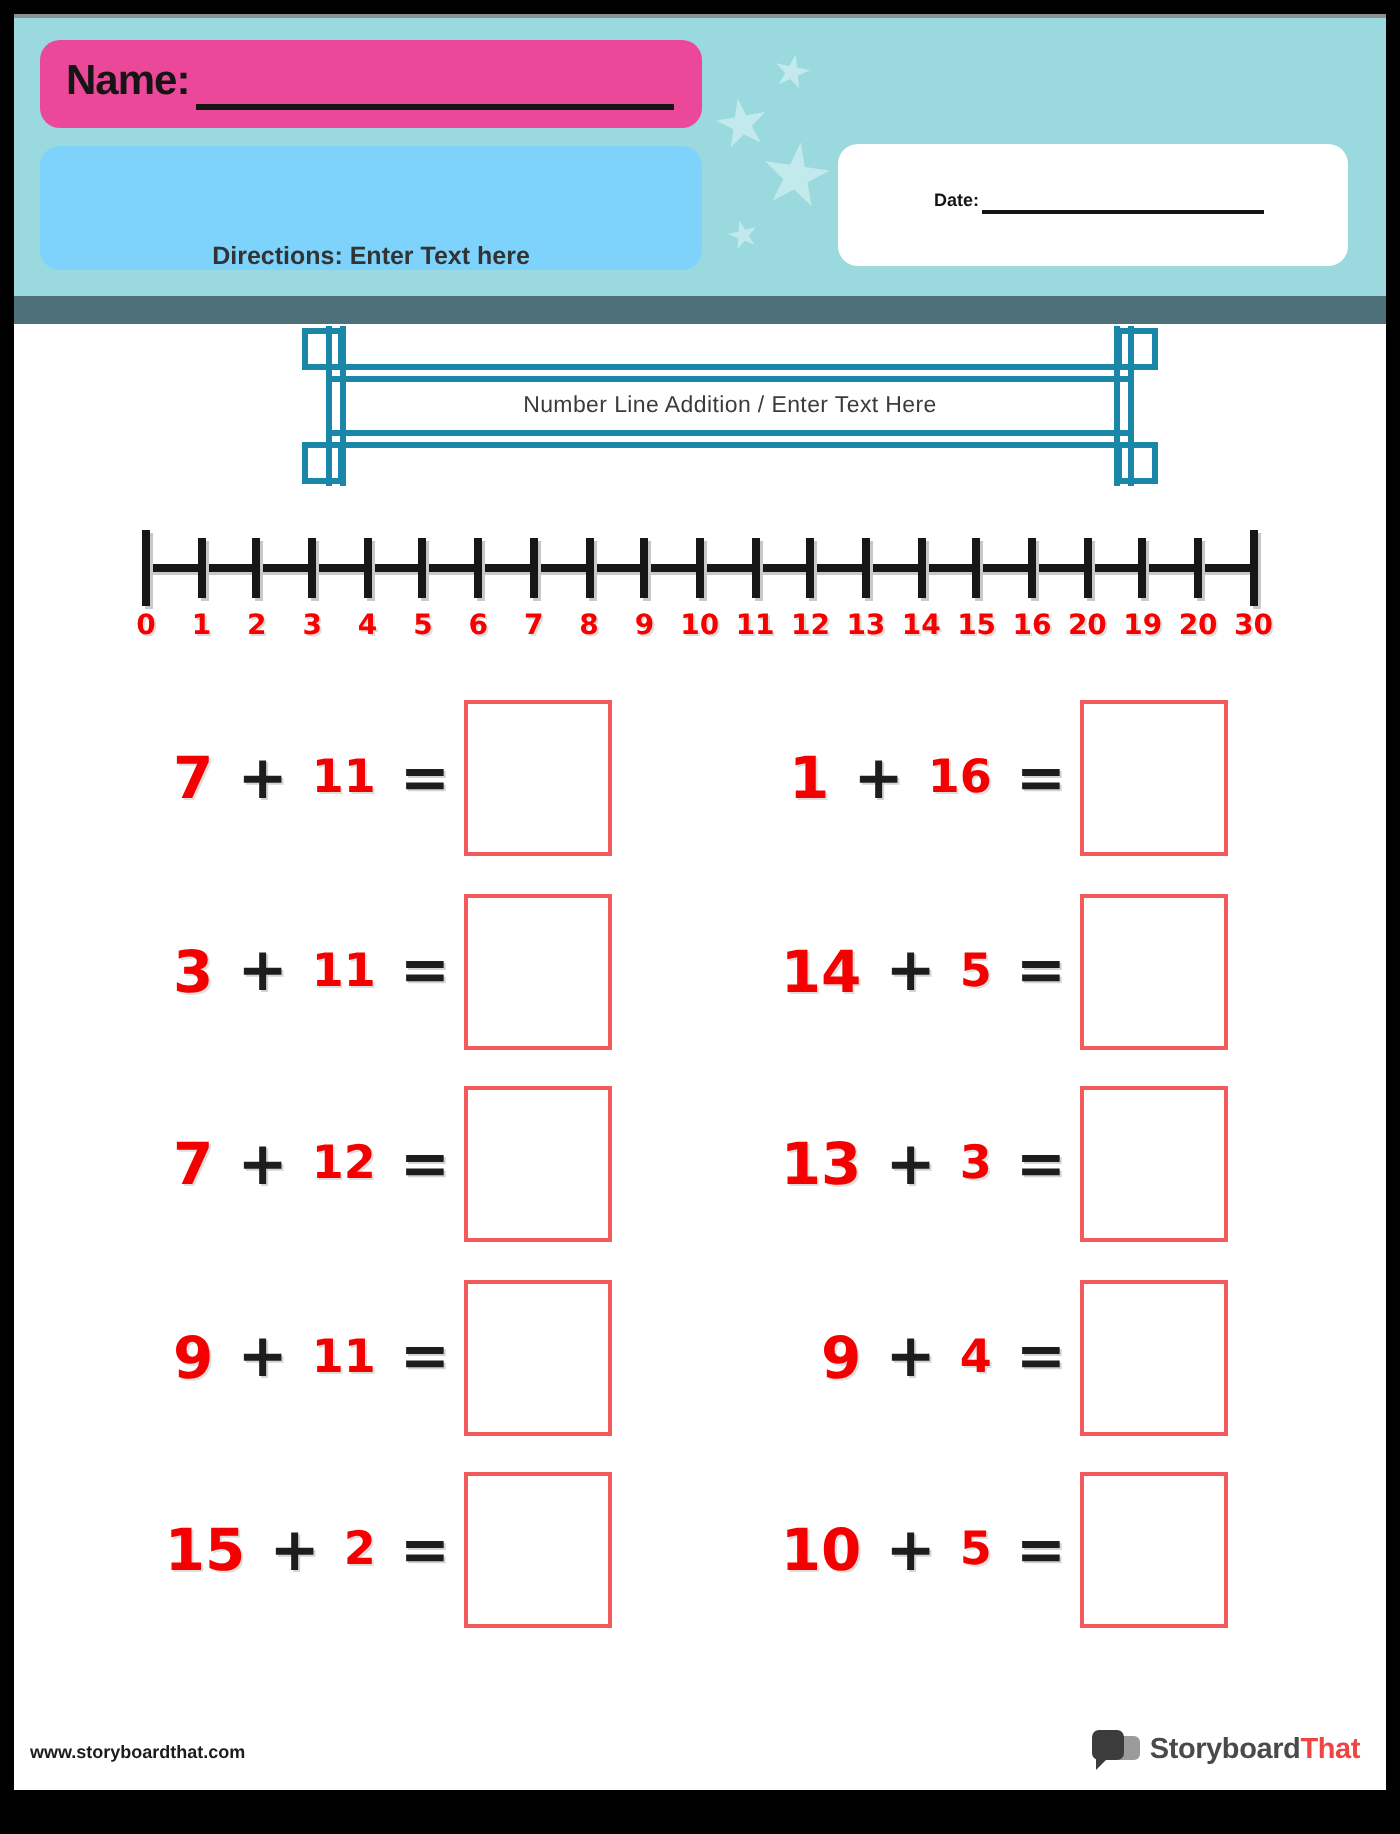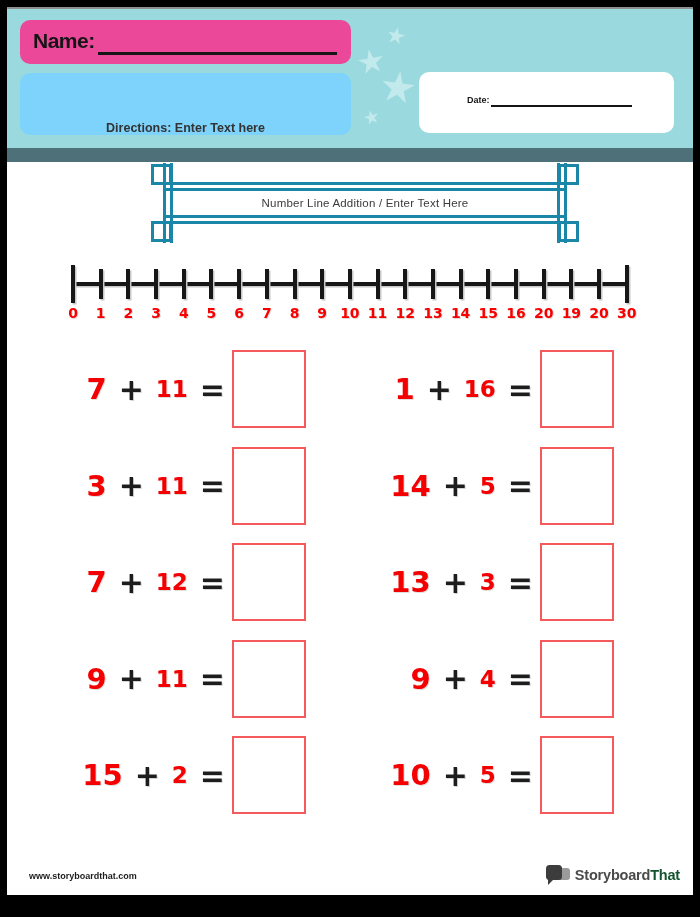--- a/index.html
+++ b/index.html
@@ -57,28 +57,28 @@
   #col-left { left:90px; }
   #col-right { left:398px; }
   .prob-row { display:flex; align-items:center; justify-content:flex-end; height:80px; margin-bottom:16.5px; }
   .opa { font-family:"DejaVu Sans", sans-serif; font-size:29px; font-weight:bold; color:#f40000; text-shadow:1px 1px 0 #dedede; }
   .opb { font-family:"DejaVu Sans", sans-serif; font-size:23px; font-weight:bold; color:#f40000; text-shadow:1px 1px 0 #dedede; }
   .sign { font-family:"DejaVu Sans", sans-serif; font-size:30px; font-weight:bold; color:#1d1d1d; margin:0 12px; text-shadow:1px 1px 0 #d4d4d4; }
   .eq { margin-left:12px; margin-right:7px; }
   .answer-box { width:74px; height:78px; border:2px solid #f4595b; background:#fff; flex-shrink:0; }
 
   
-  .site-url { position:absolute; left:8px; top:864px; font-size:9px; font-weight:bold; color:#1c1c1c;margin-left:14px; }
+  .site-url { position:absolute; left:8px; top:864px; font-size:9px; font-weight:bold; color:#1c1c1c; }
   .logo { position:absolute; right:13px; top:856px; display:flex; align-items:center; gap:5px; height:24px; }
   .logo-icon { position:relative; width:24px; height:21px; }
   .bubble-light { position:absolute; right:0; top:3px; width:13px; height:12px; background:#9b9b9b; border-radius:3px; }
   .bubble-dark { position:absolute; left:0; top:0; width:16px; height:15px; background:#3c3c3c; border-radius:3.5px; }
   .bubble-tail { position:absolute; left:2px; top:14px; width:0; height:0; border-top:6px solid #3c3c3c; border-right:6px solid transparent; }
   .logo-text { font-size:14.5px; font-weight:bold; color:#4a4a4a; letter-spacing:-0.2px; }
-  .logo-that { color:#14532d; }
+  .logo-that { color:#ef4444; }
 </style>
 </head>
 <body>
 
 <div class="page">
   <div class="sheet">
 
     <div class="gray-top"></div>
 
     <header class="header">

